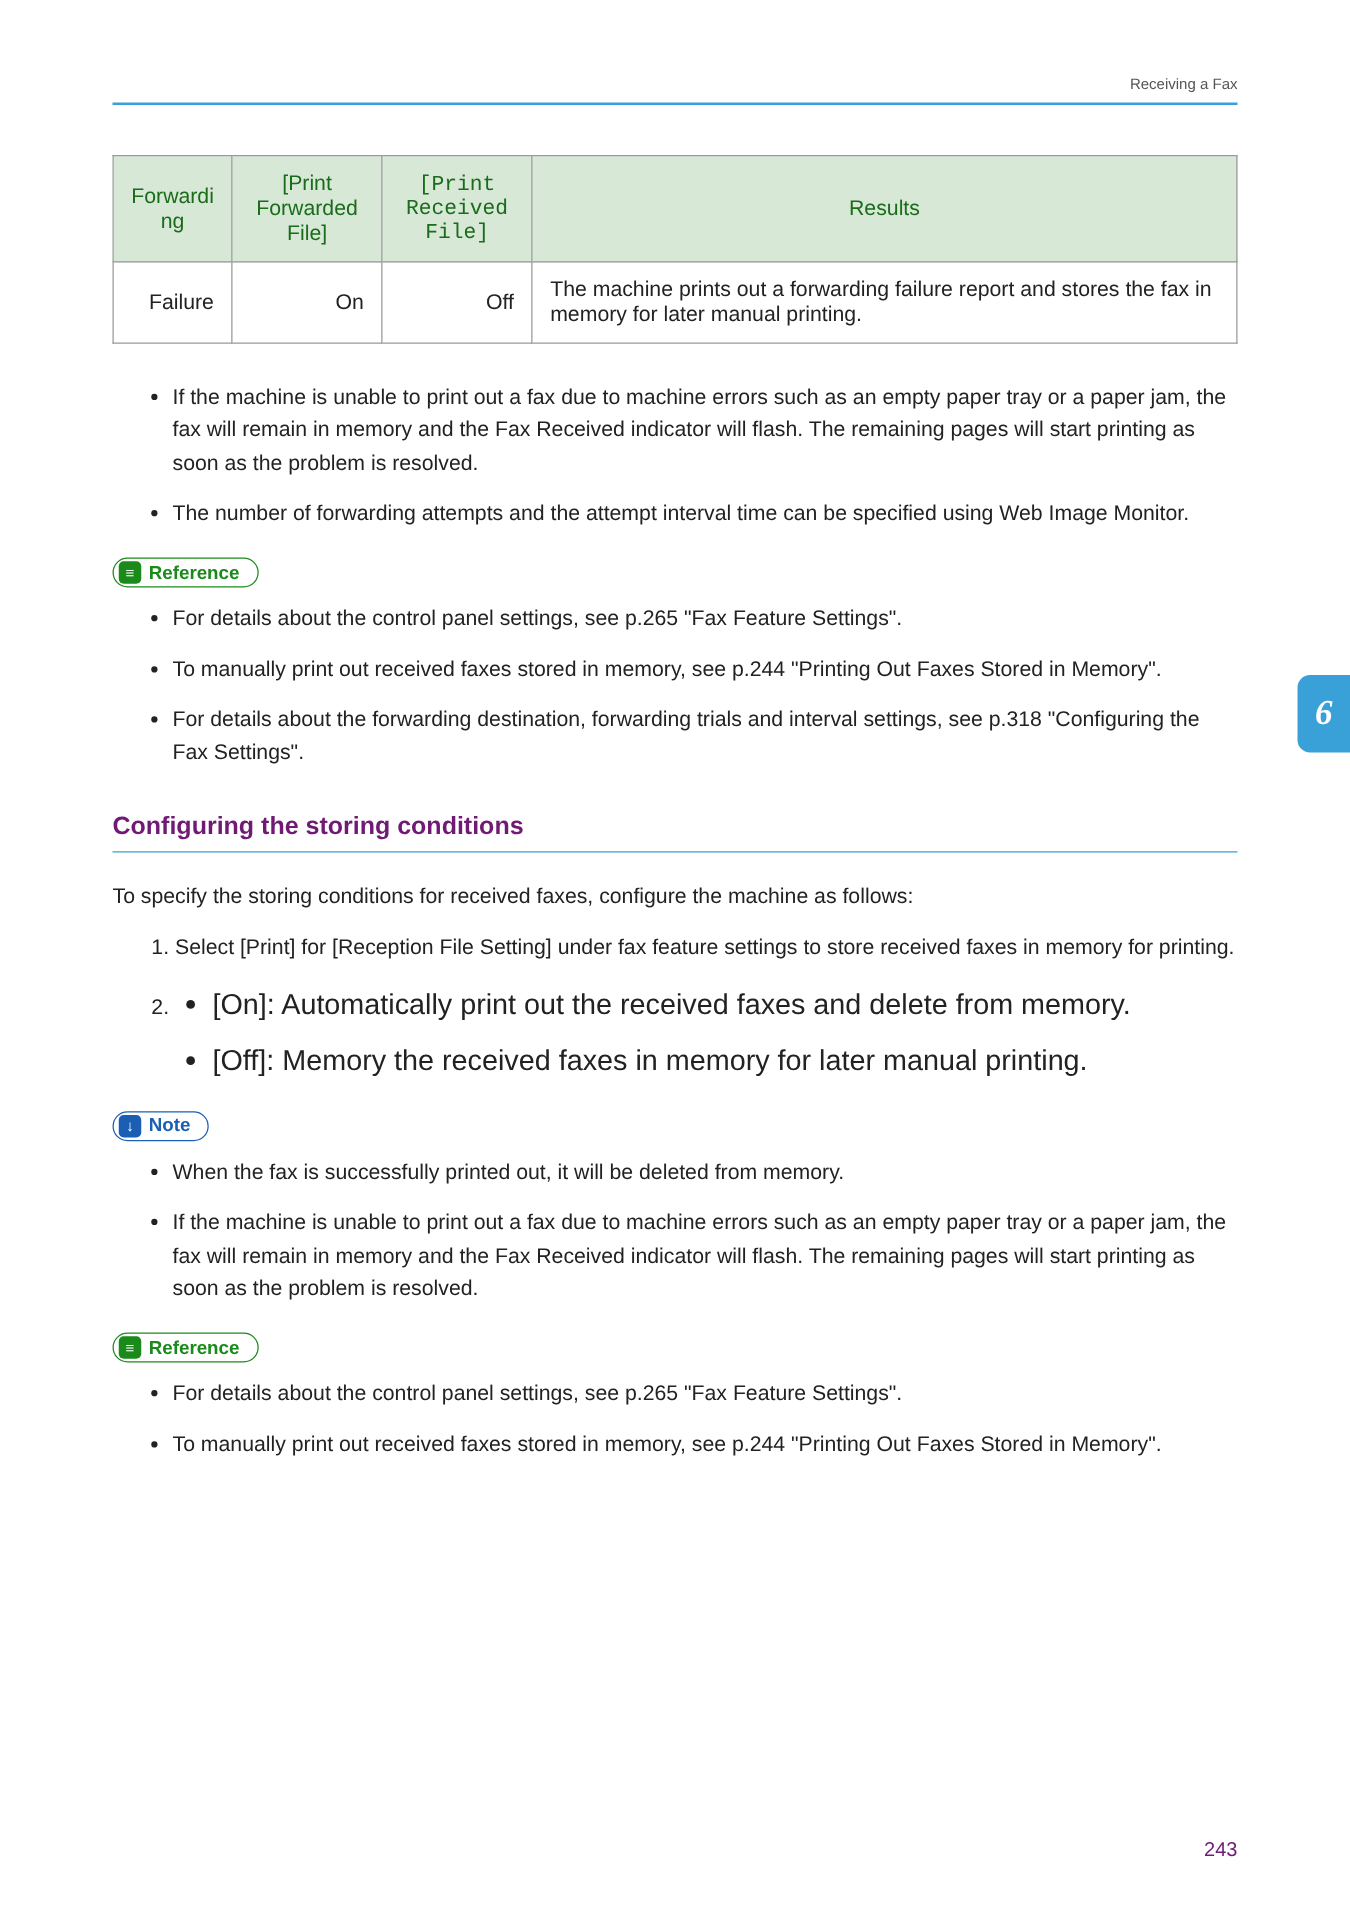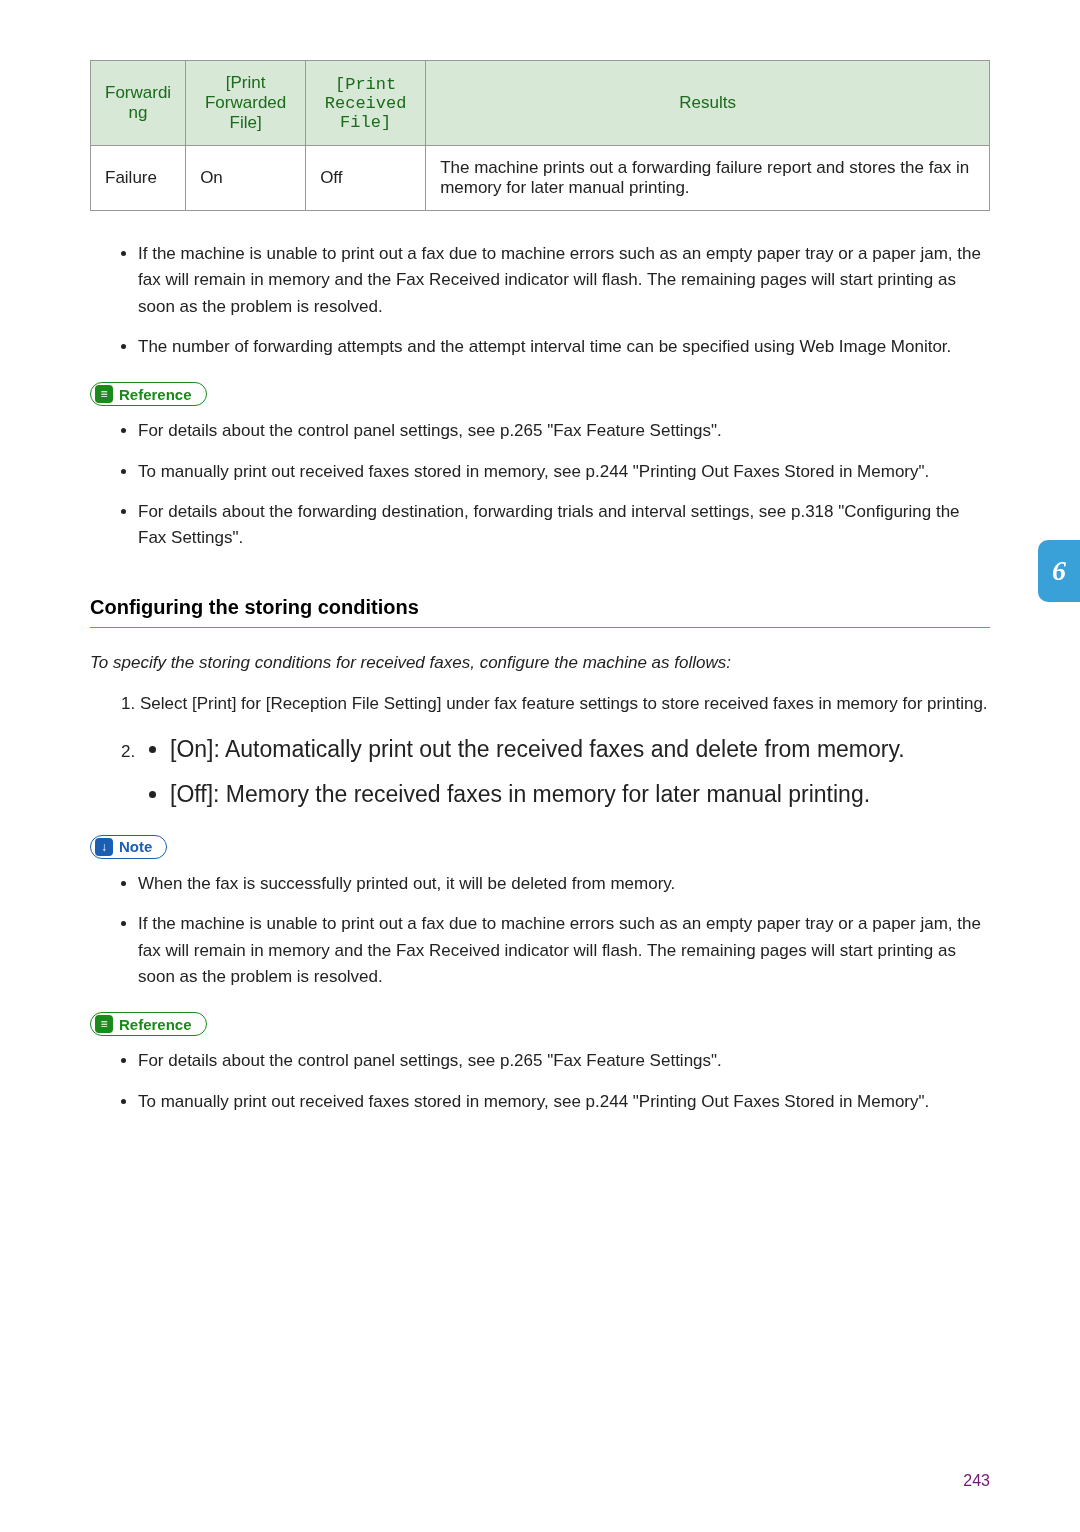--- a/index.html
+++ b/index.html
@@ -35,21 +35,21 @@
   }
   table.data-table th {
     background: #d7e8d7;
     color: #1a6b1a;
     font-weight: normal;
     text-align: center;
   }
   table.data-table td {
     text-align: left;
   }
-  table.data-table td.center { text-align: left; }
+  table.data-table td.center { text-align: right; }
   .col1 { width: 90px; }
   .col2 { width: 120px; }
   .col3 { width: 120px; font-family: Liberation Mono, monospace; }
   ul.bullets {
     list-style: disc;
     padding-left: 48px;
     margin-bottom: 6px;
   }
   ul.bullets li {
     font-size: 17px;
@@ -102,31 +102,30 @@
   }
   .badge-reference .icon-square { background: #1a8a1a; }
   .badge-note {
     border-color: #1a5fb4;
     color: #1a5fb4;
   }
   .badge-note .icon-square { background: #1a5fb4; }
   h2.sub-heading {
     font-size: 20px;
     font-weight: bold;
-    color: #000000;
+    color: #701a75;
     border-bottom: 1.5px solid #3aa0d8;
     padding-bottom: 8px;
-    margin-top: 44px;
+    margin-top: 34px;
     margin-bottom: 22px;
   }
   p.intro {
     font-size: 17px;
     margin-bottom: 16px;
     line-height: 1.5;
-    font-style: italic;
   }
   .side-tab {
     position: absolute;
     right: 0;
     top: 540px;
     width: 42px;
     height: 62px;
     background: #3aa0d8;
     border-top-left-radius: 10px;
     border-bottom-left-radius: 10px;
@@ -145,20 +144,23 @@
     right: 90px;
     font-size: 16px;
     color: #701a75;
   }
 </style>
 </head>
 <body>
 
 <div class="page">
 
+  <div class="header">
+    <span>Receiving a Fax</span>
+  </div>
 
   <table class="data-table">
     <thead>
       <tr>
         <th class="col1"><span>Forwardi
 ng</span></th>
         <th class="col2"><span>[Print Forwarded File]</span></th>
         <th class="col3"><span>[Print Received File]</span></th>
         <th><span>Results</span></th>
       </tr>

